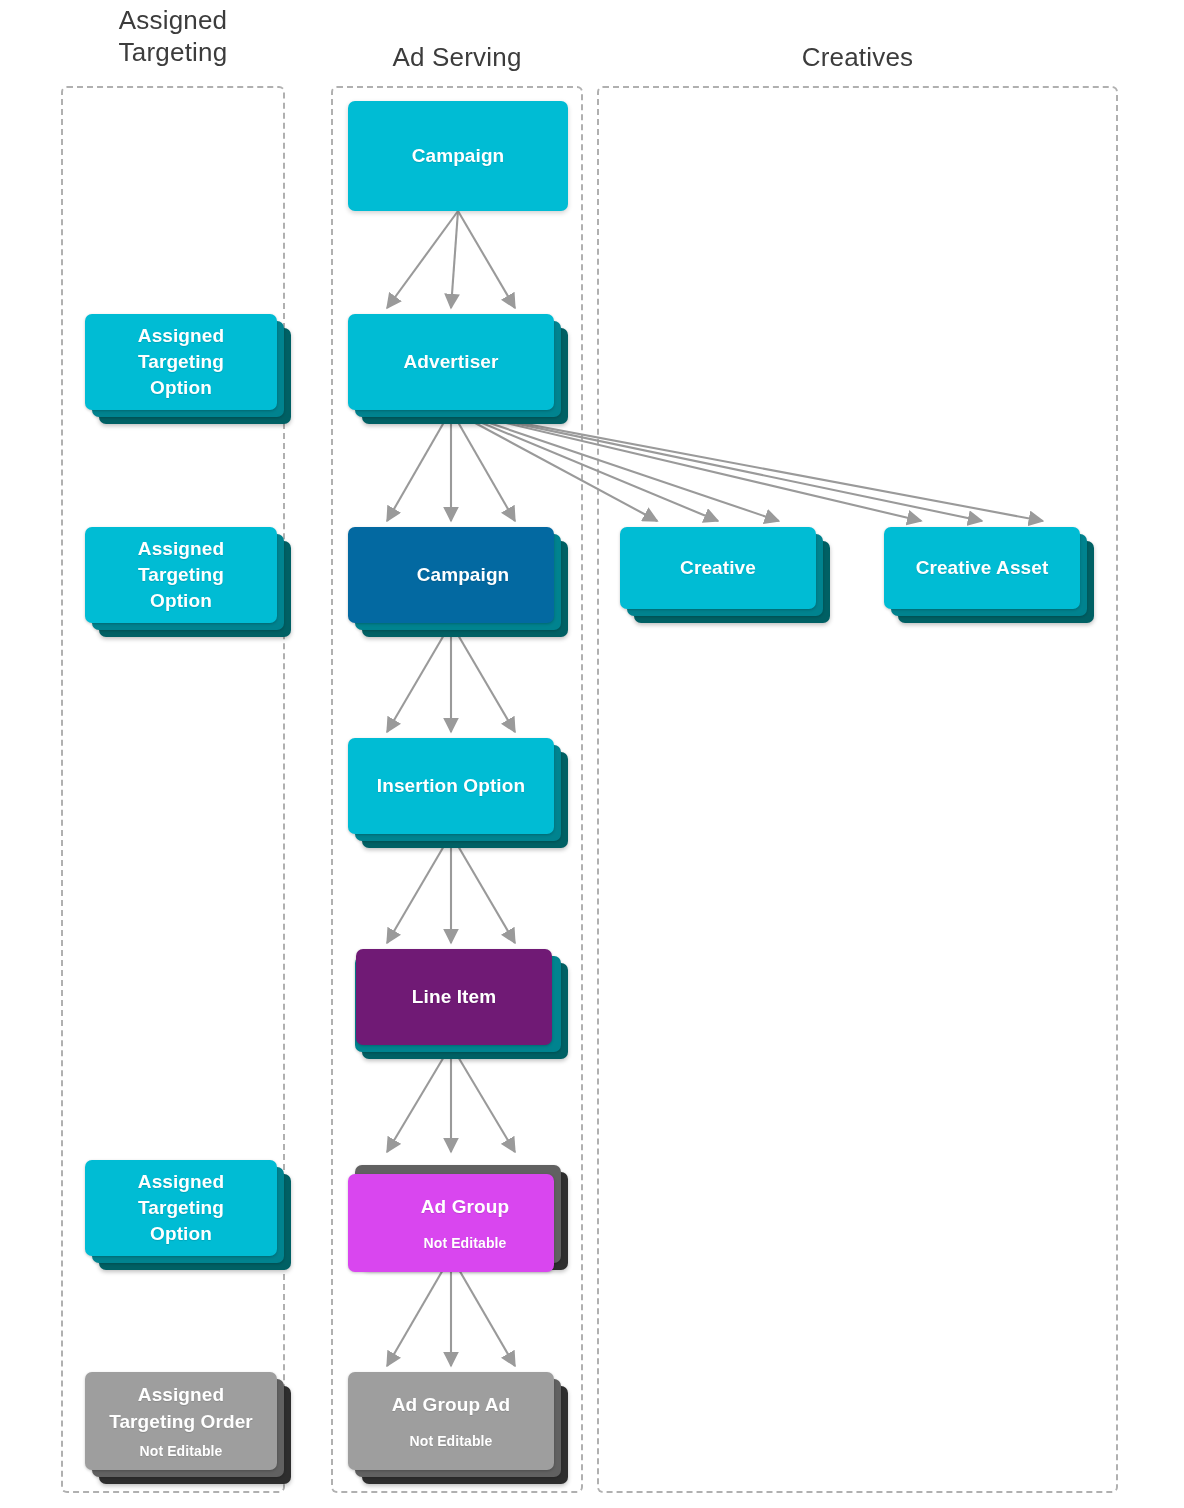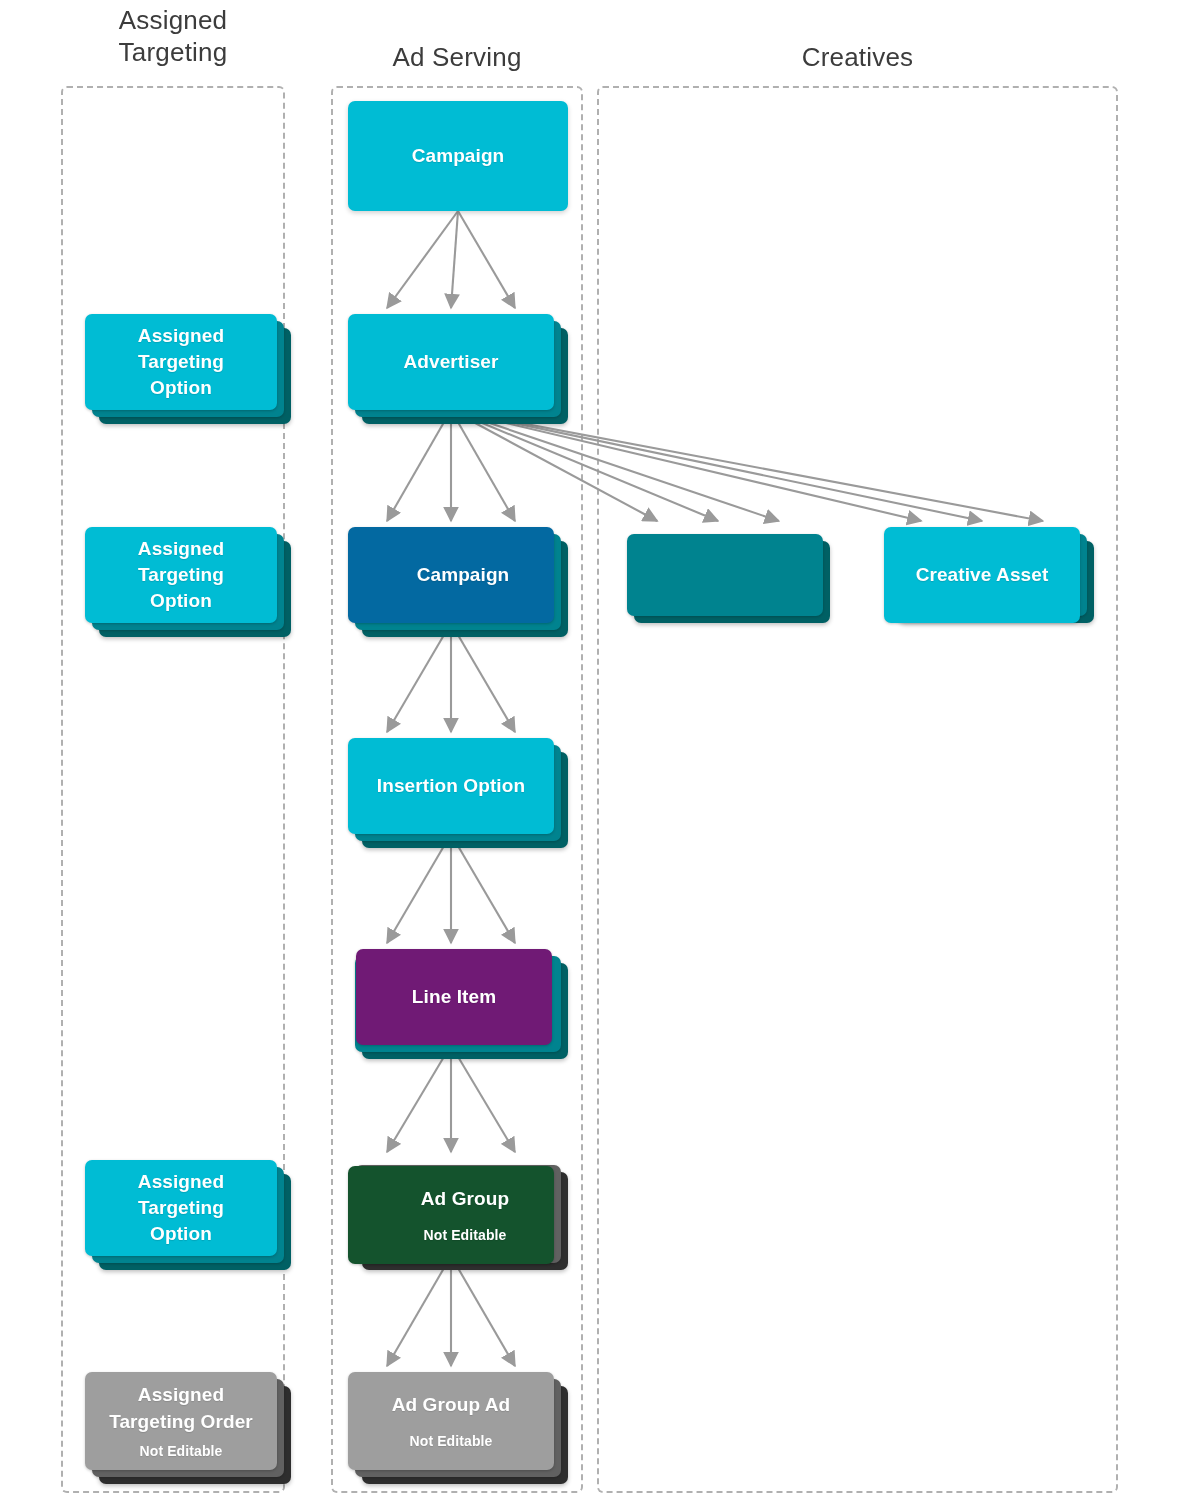--- a/index.html
+++ b/index.html
@@ -170,26 +170,29 @@
     <div class="card back2" style="left:14px;top:14px;width:206px;height:96px;background:#006064;"></div>
     <div class="card back1" style="left:7px;top:7px;width:206px;height:96px;background:#00838f;"></div>
     <div class="card front" style="left:0;top:0;width:206px;height:96px;background:#0369a1;padding-left:24px;">
       <div class="title">Campaign</div>
     </div>
   </div>
 
   <div class="node" style="left:620px;top:527px;width:216px;height:110px;">
     <div class="card back2" style="left:14px;top:14px;width:196px;height:82px;background:#006064;"></div>
     <div class="card back1" style="left:7px;top:7px;width:196px;height:82px;background:#00838f;"></div>
+    <div class="card front" style="left:0;top:0;width:196px;height:82px;background:#00bcd4;">
+      <div class="title">Creative</div>
+    </div>
   </div>
 
   <div class="node" style="left:884px;top:527px;width:216px;height:110px;">
     <div class="card back2" style="left:14px;top:14px;width:196px;height:82px;background:#006064;"></div>
     <div class="card back1" style="left:7px;top:7px;width:196px;height:82px;background:#00838f;"></div>
-    <div class="card front" style="left:0;top:0;width:196px;height:96px;background:#00bcd4;">
+    <div class="card front" style="left:0;top:0;width:196px;height:82px;background:#00bcd4;">
       <div class="title">Creative Asset</div>
     </div>
   </div>
 
   <div class="node" style="left:348px;top:738px;width:226px;height:110px;">
     <div class="card back2" style="left:14px;top:14px;width:206px;height:96px;background:#006064;"></div>
     <div class="card back1" style="left:7px;top:7px;width:206px;height:96px;background:#00838f;"></div>
     <div class="card front" style="left:0;top:0;width:206px;height:96px;background:#00bcd4;">
       <div class="title">Insertion Option</div>
     </div>
@@ -211,21 +214,21 @@
         <span>Assigned</span><br>
         <span>Targeting</span><br>
         <span>Option</span>
       </div>
     </div>
   </div>
 
   <div class="node" style="left:348px;top:1158px;width:226px;height:112px;">
     <div class="card back2" style="left:14px;top:14px;width:206px;height:98px;background:#2e2e2e;"></div>
     <div class="card back1" style="left:7px;top:7px;width:206px;height:98px;background:#616161;"></div>
-    <div class="card front" style="left:0;top:8px;width:206px;height:98px;background:#14532d;padding-left:28px;">
+    <div class="card front" style="left:0;top:16px;width:206px;height:98px;background:#d946ef;padding-left:28px;">
       <div class="title">Ad Group</div>
       <div class="sub">Not Editable</div>
     </div>
   </div>
 
   <div class="node" style="left:85px;top:1372px;width:212px;height:112px;">
     <div class="card back2" style="left:14px;top:14px;width:192px;height:98px;background:#2e2e2e;"></div>
     <div class="card back1" style="left:7px;top:7px;width:192px;height:98px;background:#616161;"></div>
     <div class="card front" style="left:0;top:0;width:192px;height:98px;background:#9e9e9e;">
       <div class="title">

